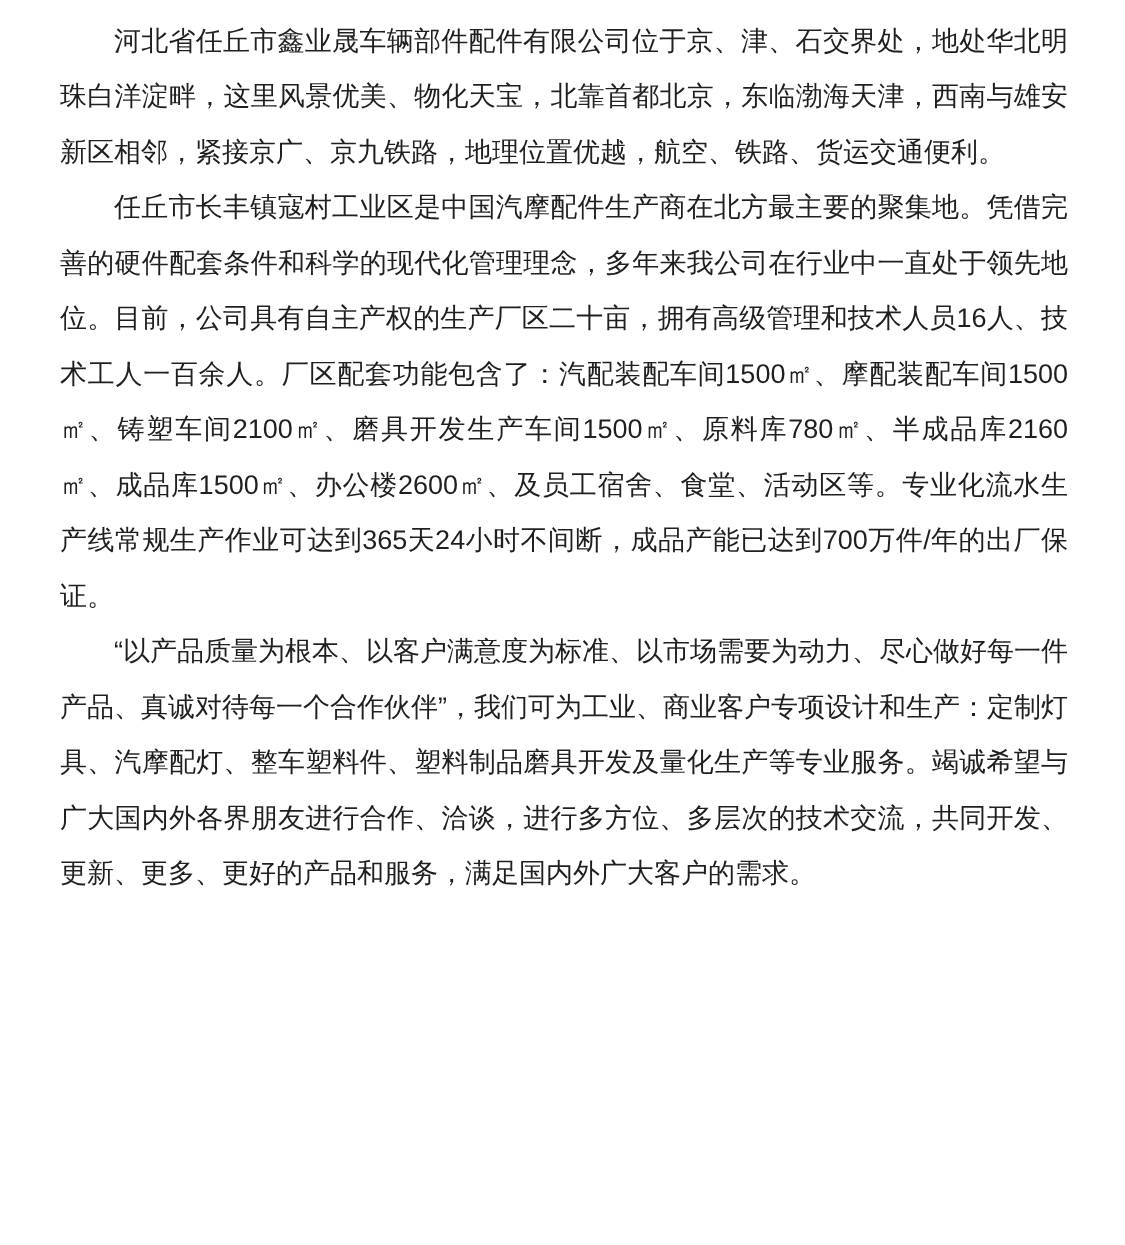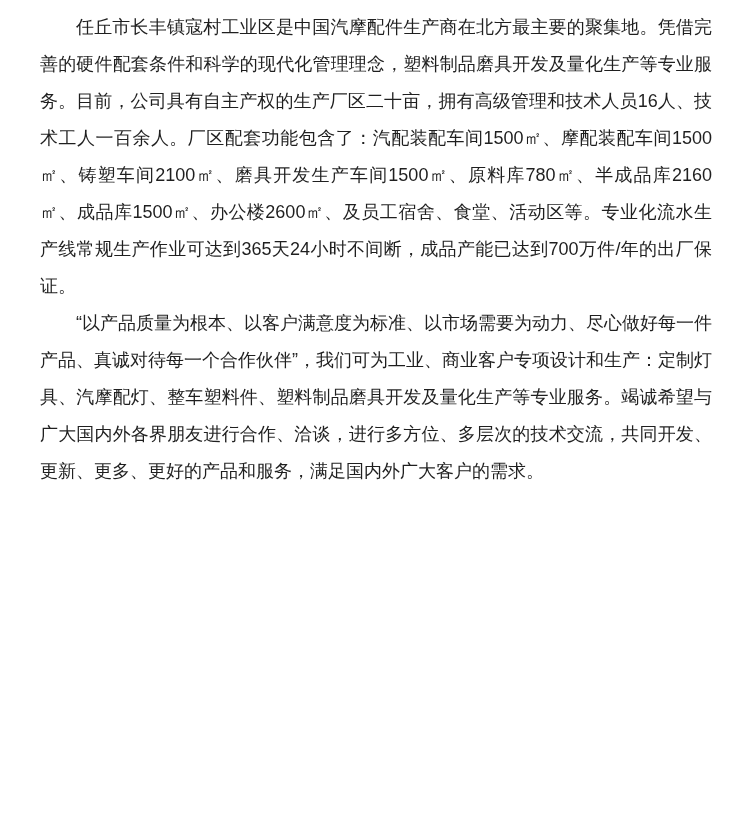--- a/index.html
+++ b/index.html
@@ -24,15 +24,16 @@
     text-align: justify;
     text-align-last: left;
     text-indent: 2em;
     word-break: break-all;
   }
 </style>
 </head>
 <body>
 
 <div class="page">
-  <p class="para">任丘市长丰镇寇村工业区是中国汽摩配件生产商在北方最主要的聚集地。凭借完善的硬件配套条件和科学的现代化管理理念，塑料制品磨具开发及量化生产等专业服务。目前，公司具有自主产权的生产厂区二十亩，拥有高级管理和技术人员16人、技术工人一百余人。厂区配套功能包含了：汽配装配车间1500㎡、摩配装配车间1500㎡、铸塑车间2100㎡、磨具开发生产车间1500㎡、原料库780㎡、半成品库2160㎡、成品库1500㎡、办公楼2600㎡、及员工宿舍、食堂、活动区等。专业化流水生产线常规生产作业可达到365天24小时不间断，成品产能已达到700万件/年的出厂保证。</p>
+  <p class="para">河北省任丘市鑫业晟车辆部件配件有限公司位于京、津、石交界处，地处华北明珠白洋淀畔，这里风景优美、物化天宝，北靠首都北京，东临渤海天津，西南与雄安新区相邻，紧接京广、京九铁路，地理位置优越，航空、铁路、货运交通便利。</p>
+  <p class="para">任丘市长丰镇寇村工业区是中国汽摩配件生产商在北方最主要的聚集地。凭借完善的硬件配套条件和科学的现代化管理理念，多年来我公司在行业中一直处于领先地位。目前，公司具有自主产权的生产厂区二十亩，拥有高级管理和技术人员16人、技术工人一百余人。厂区配套功能包含了：汽配装配车间1500㎡、摩配装配车间1500㎡、铸塑车间2100㎡、磨具开发生产车间1500㎡、原料库780㎡、半成品库2160㎡、成品库1500㎡、办公楼2600㎡、及员工宿舍、食堂、活动区等。专业化流水生产线常规生产作业可达到365天24小时不间断，成品产能已达到700万件/年的出厂保证。</p>
   <p class="para">“以产品质量为根本、以客户满意度为标准、以市场需要为动力、尽心做好每一件产品、真诚对待每一个合作伙伴”，我们可为工业、商业客户专项设计和生产：定制灯具、汽摩配灯、整车塑料件、塑料制品磨具开发及量化生产等专业服务。竭诚希望与广大国内外各界朋友进行合作、洽谈，进行多方位、多层次的技术交流，共同开发、更新、更多、更好的产品和服务，满足国内外广大客户的需求。</p>
 </div>
 
 </body></html>

